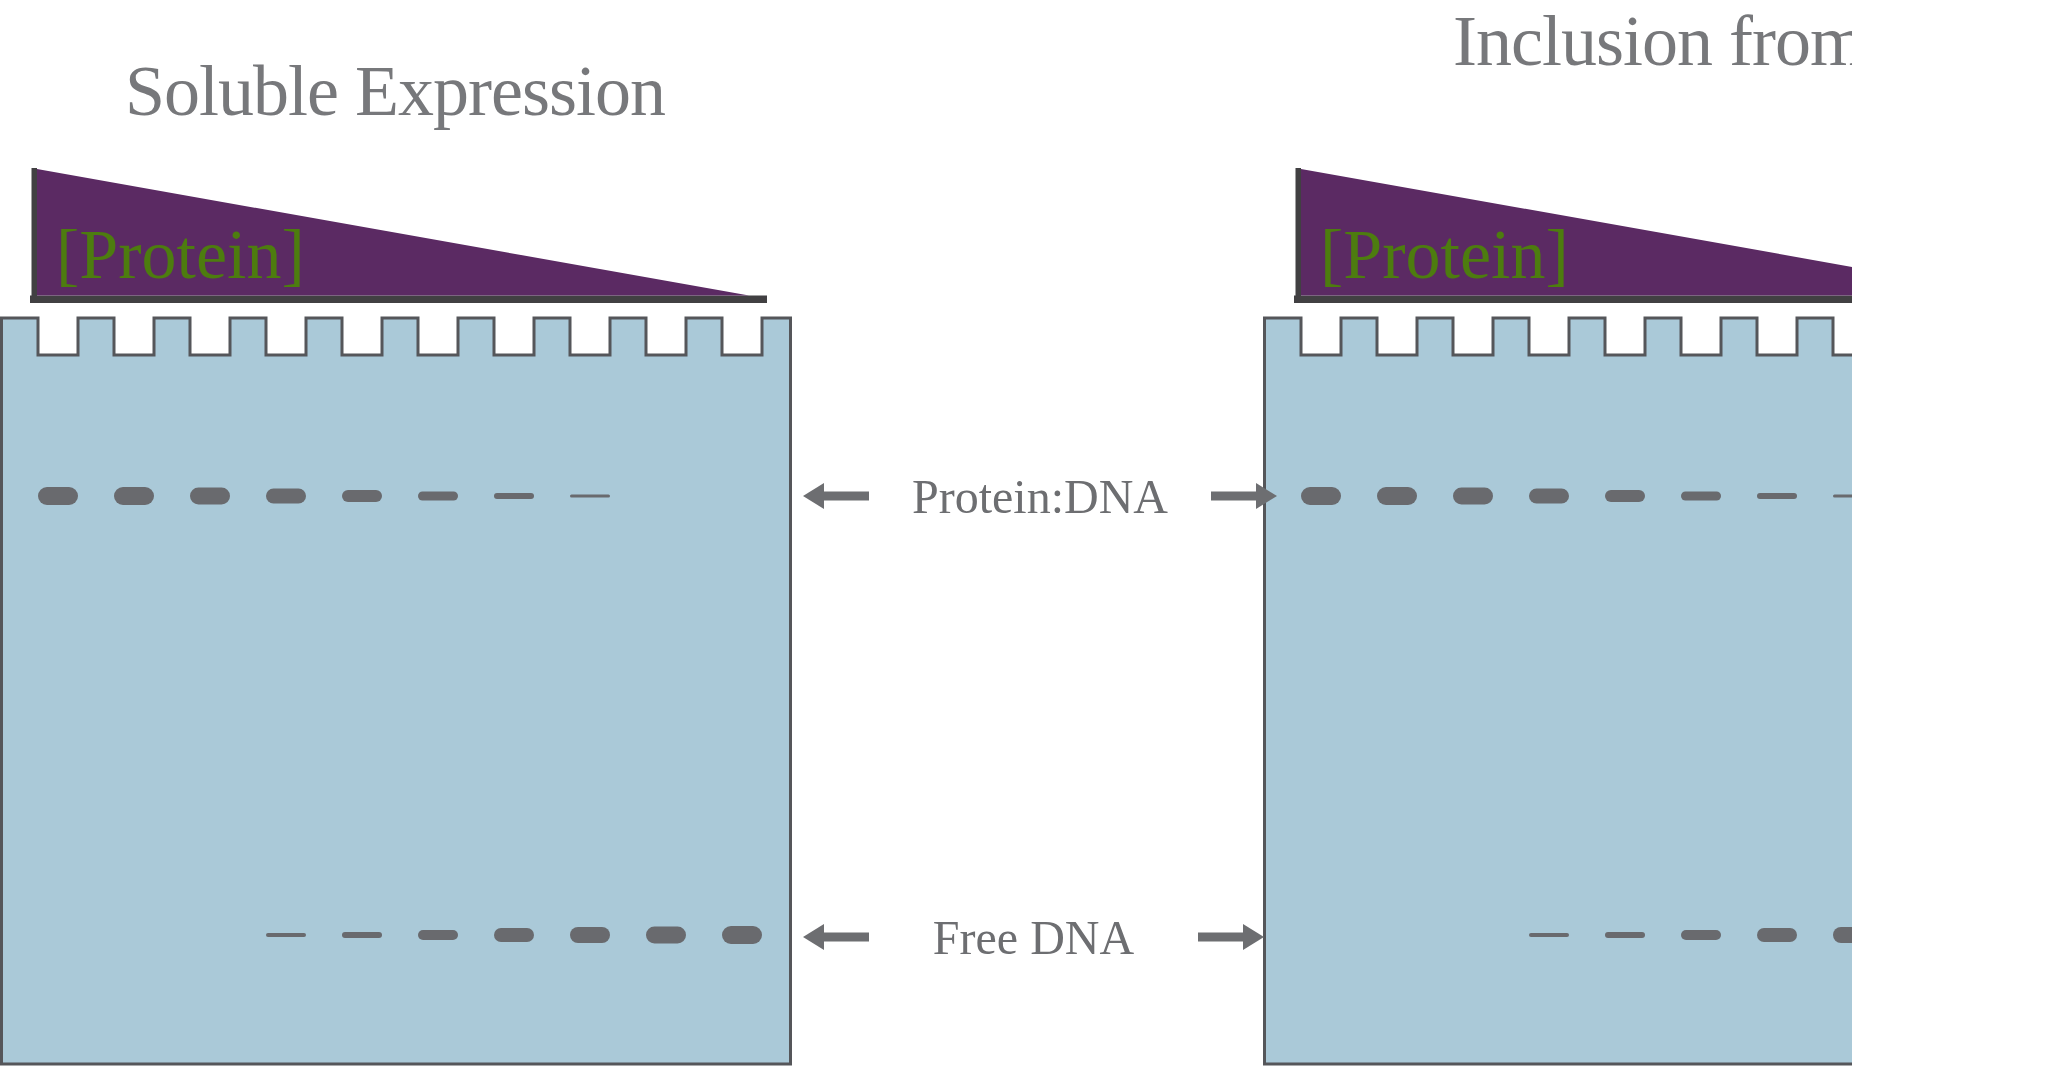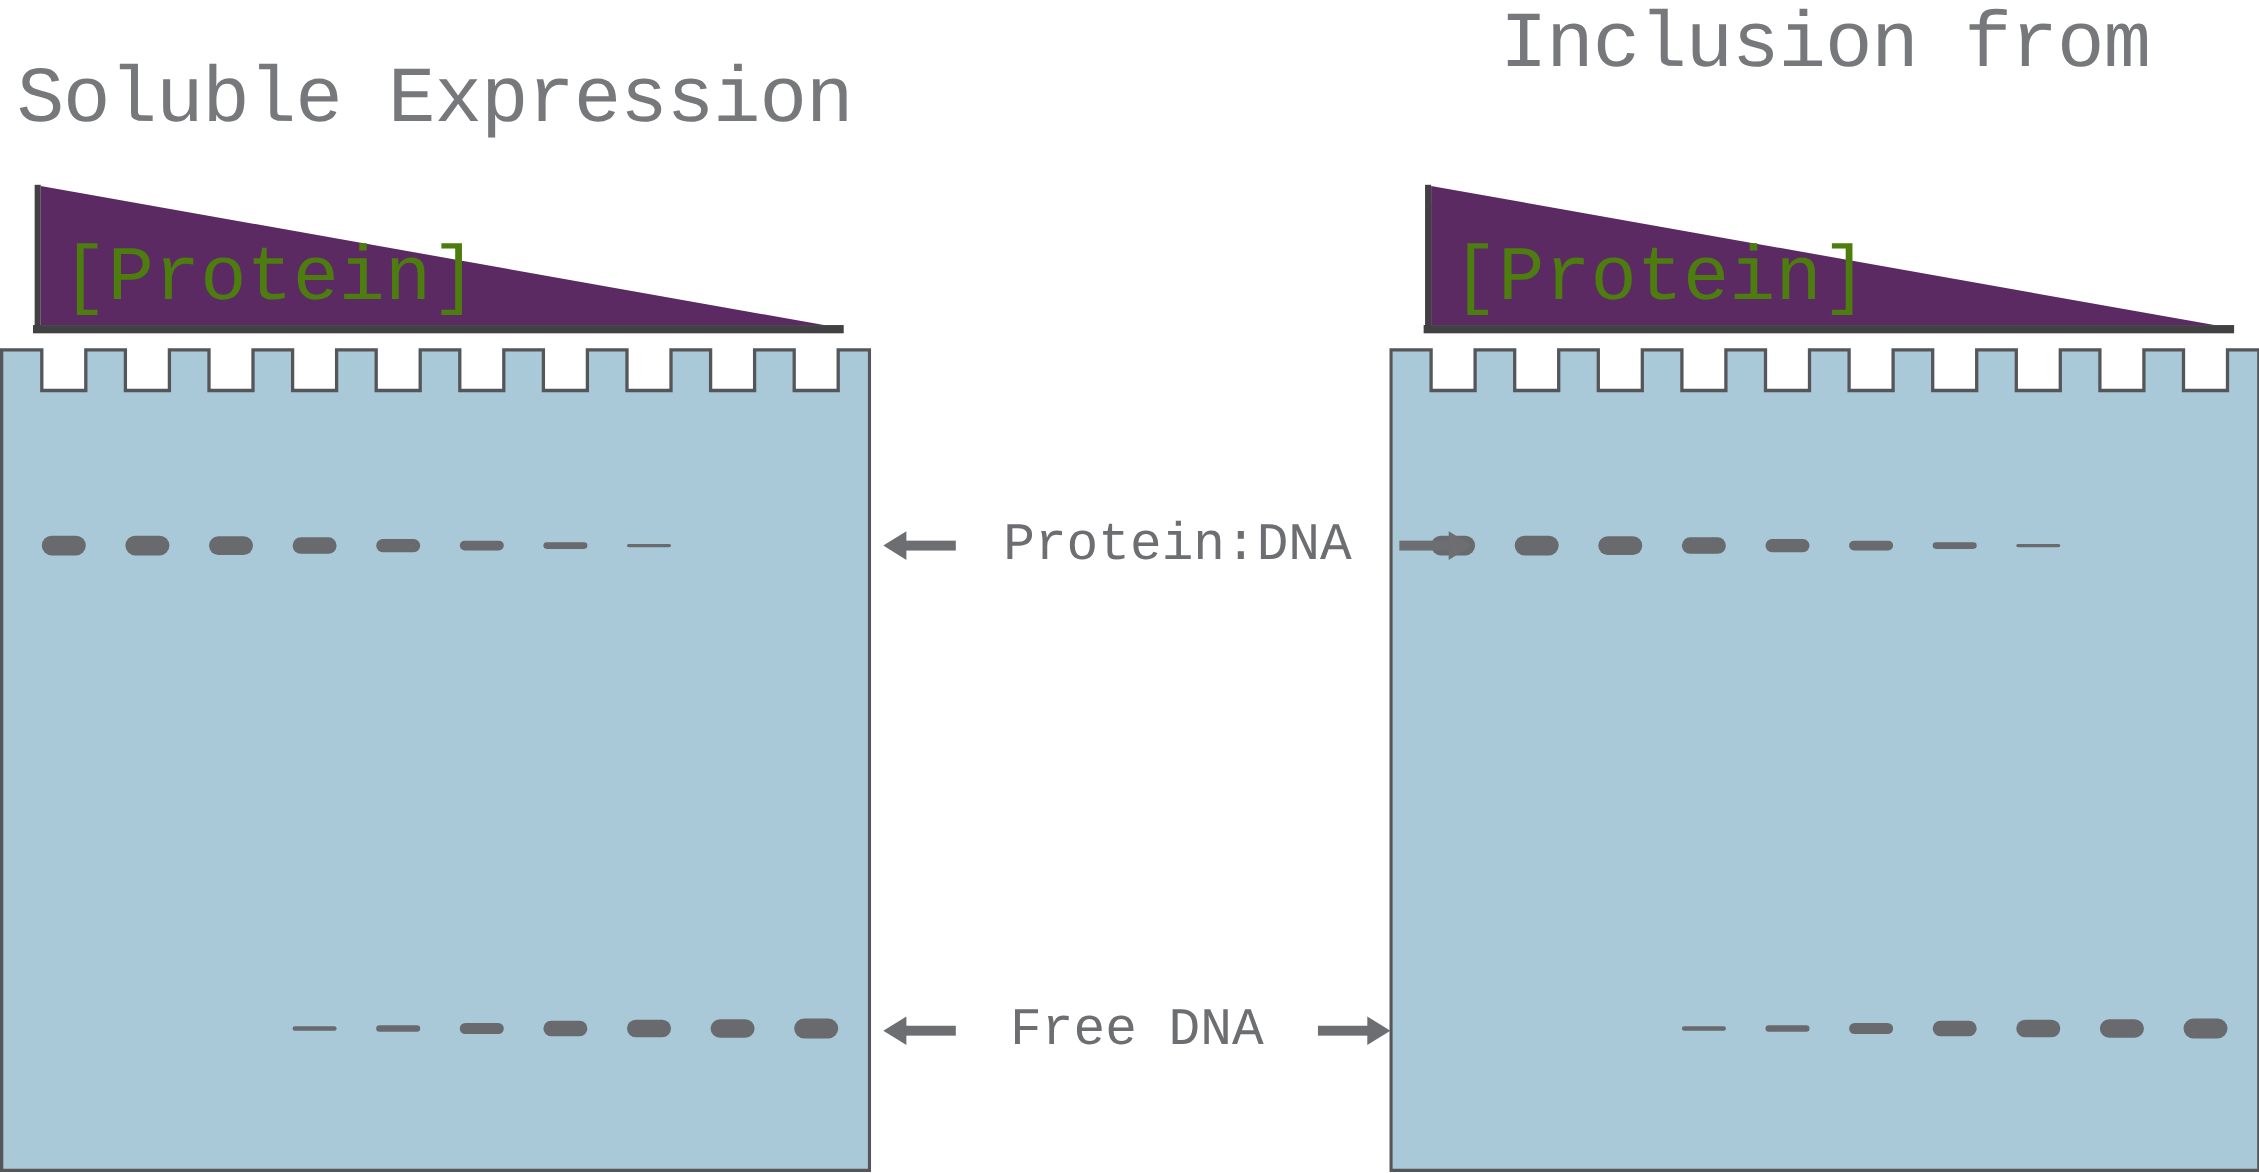--- a/index.html
+++ b/index.html
@@ -1,21 +1,21 @@
 <!DOCTYPE html>
 <html><head>
 <meta charset="utf-8">
 <style>
   html,body{margin:0;padding:0;background:#ffffff;}
   .canvas{
     position:relative;
-    width:2054px;height:1066px;
+    width:1852px;height:1066px;
     background:#ffffff;
     overflow:hidden;
-    font-family:Liberation Mono, monospace;
+    font-family:Liberation Serif, serif;
   }
   .panel-title{
     position:absolute;
     text-align:center;
     color:#77787b;
     font-size:72px;
     line-height:79px;
     letter-spacing:-1px;
     white-space:nowrap;
   }

